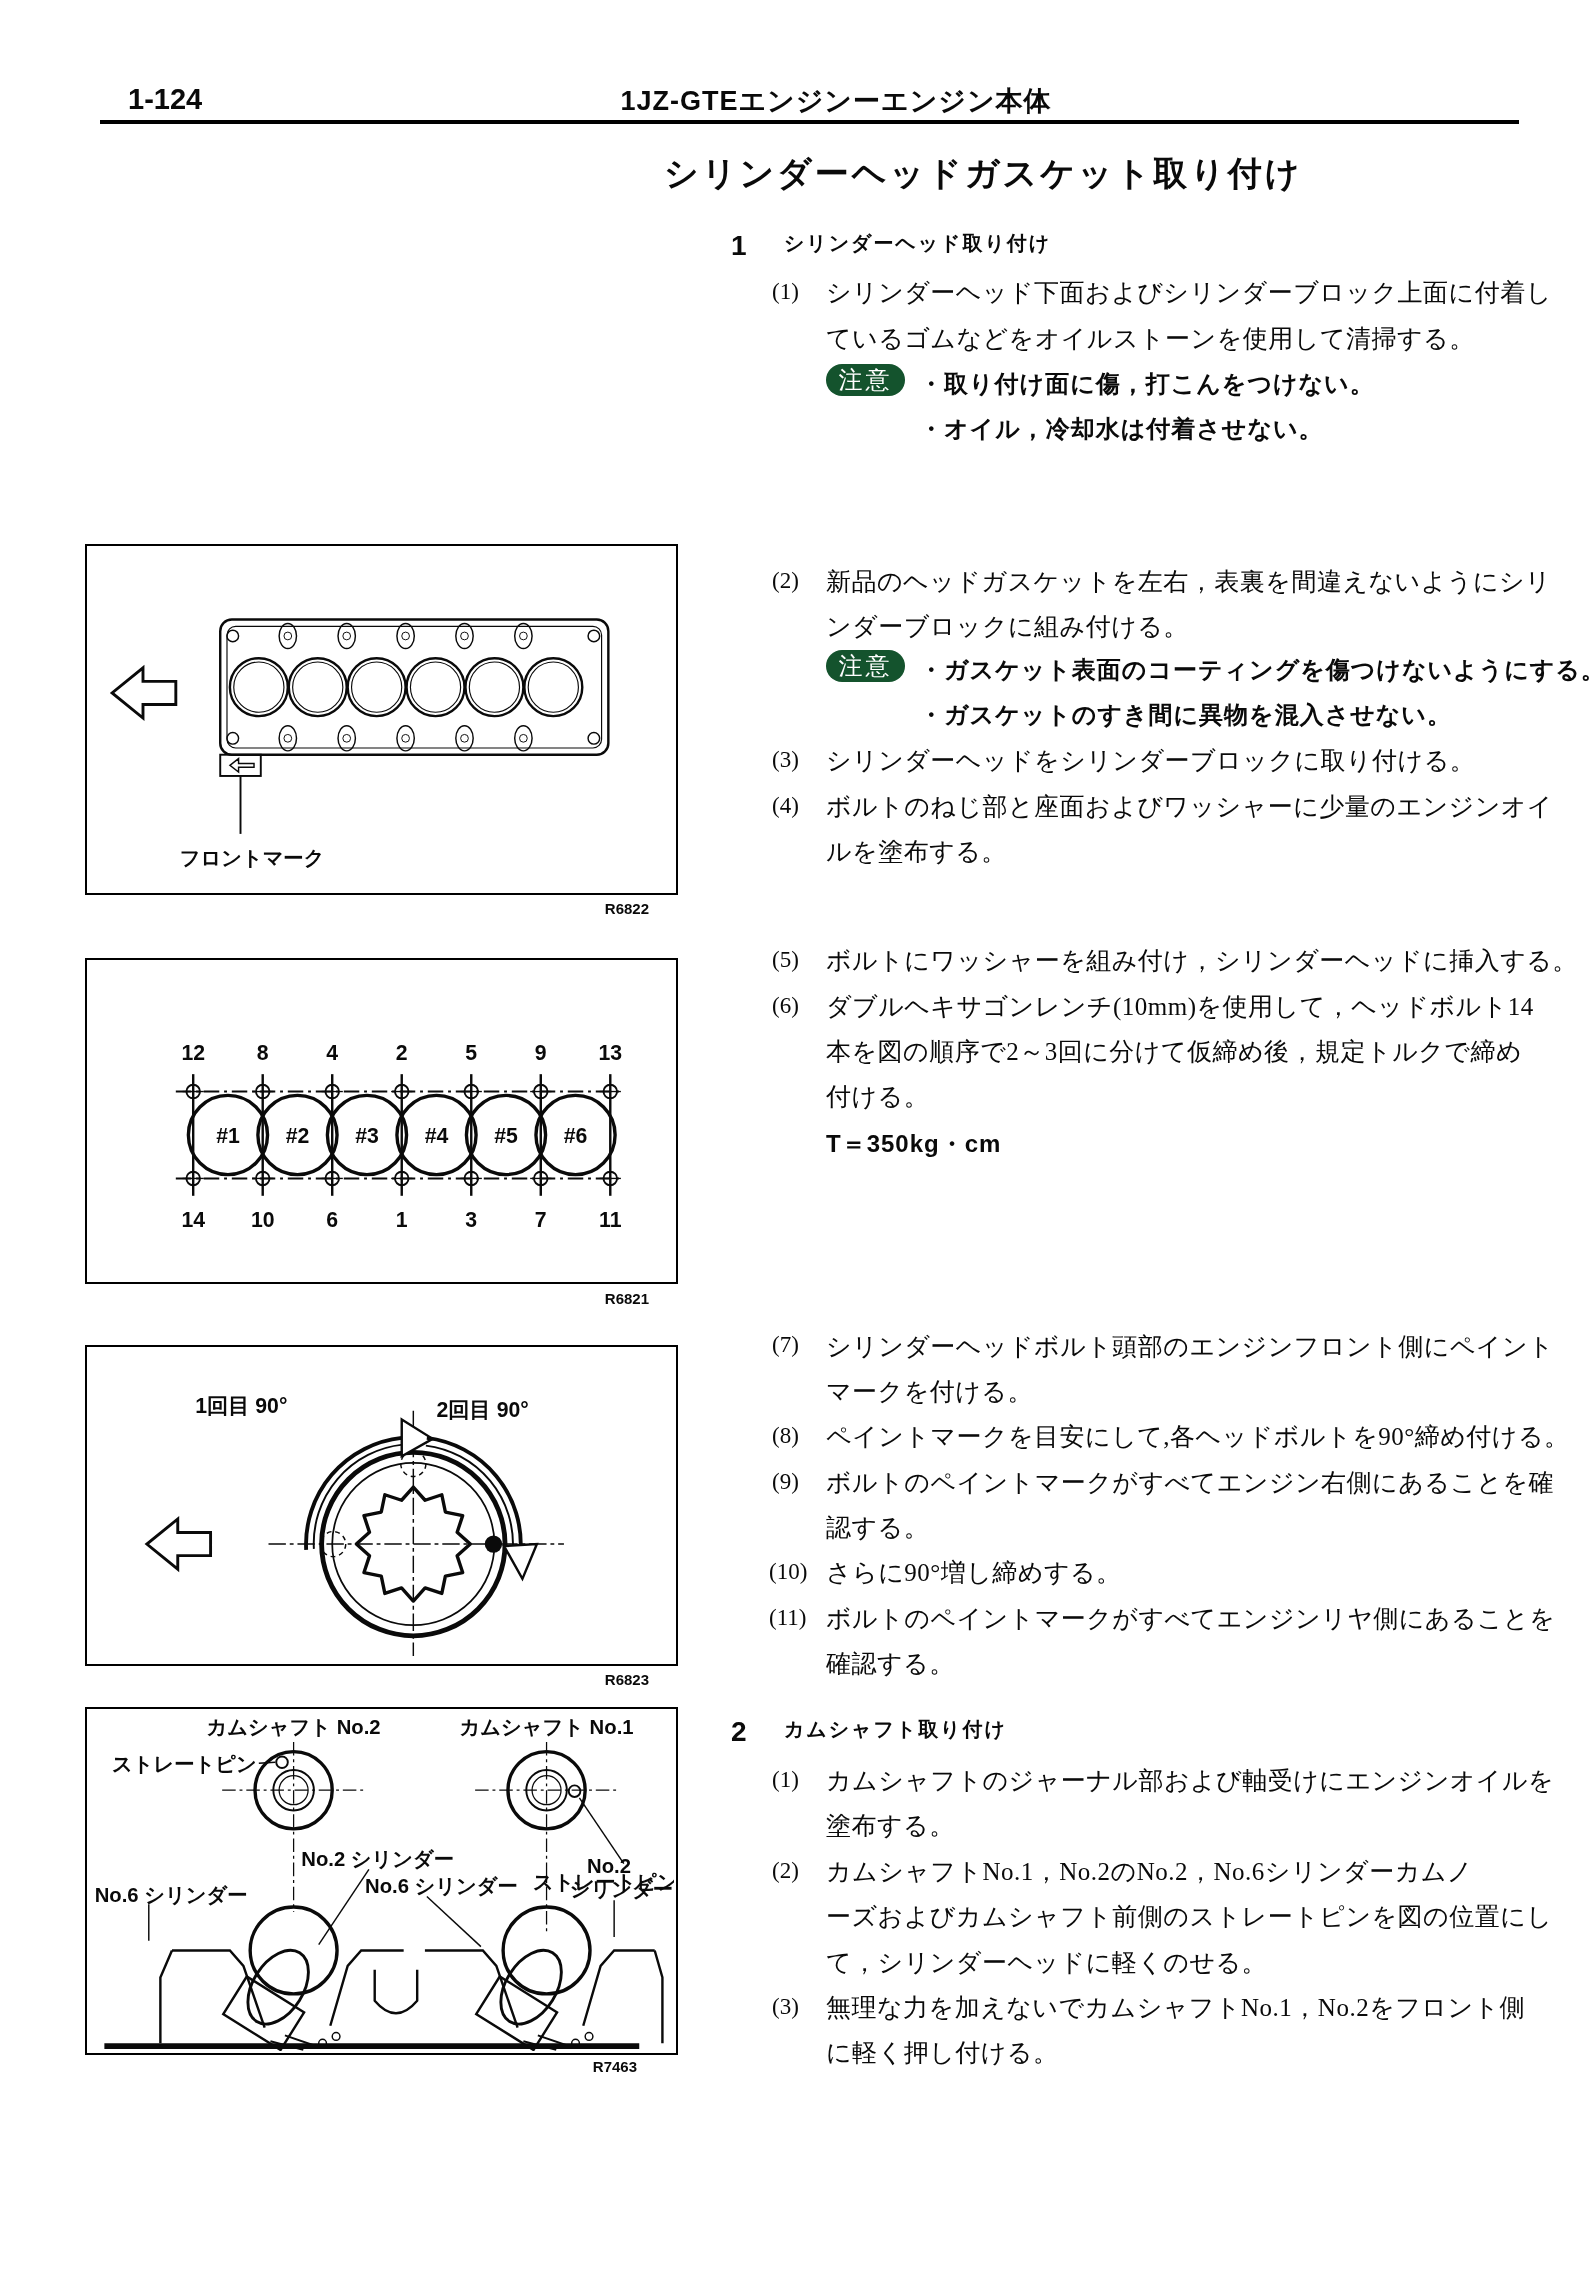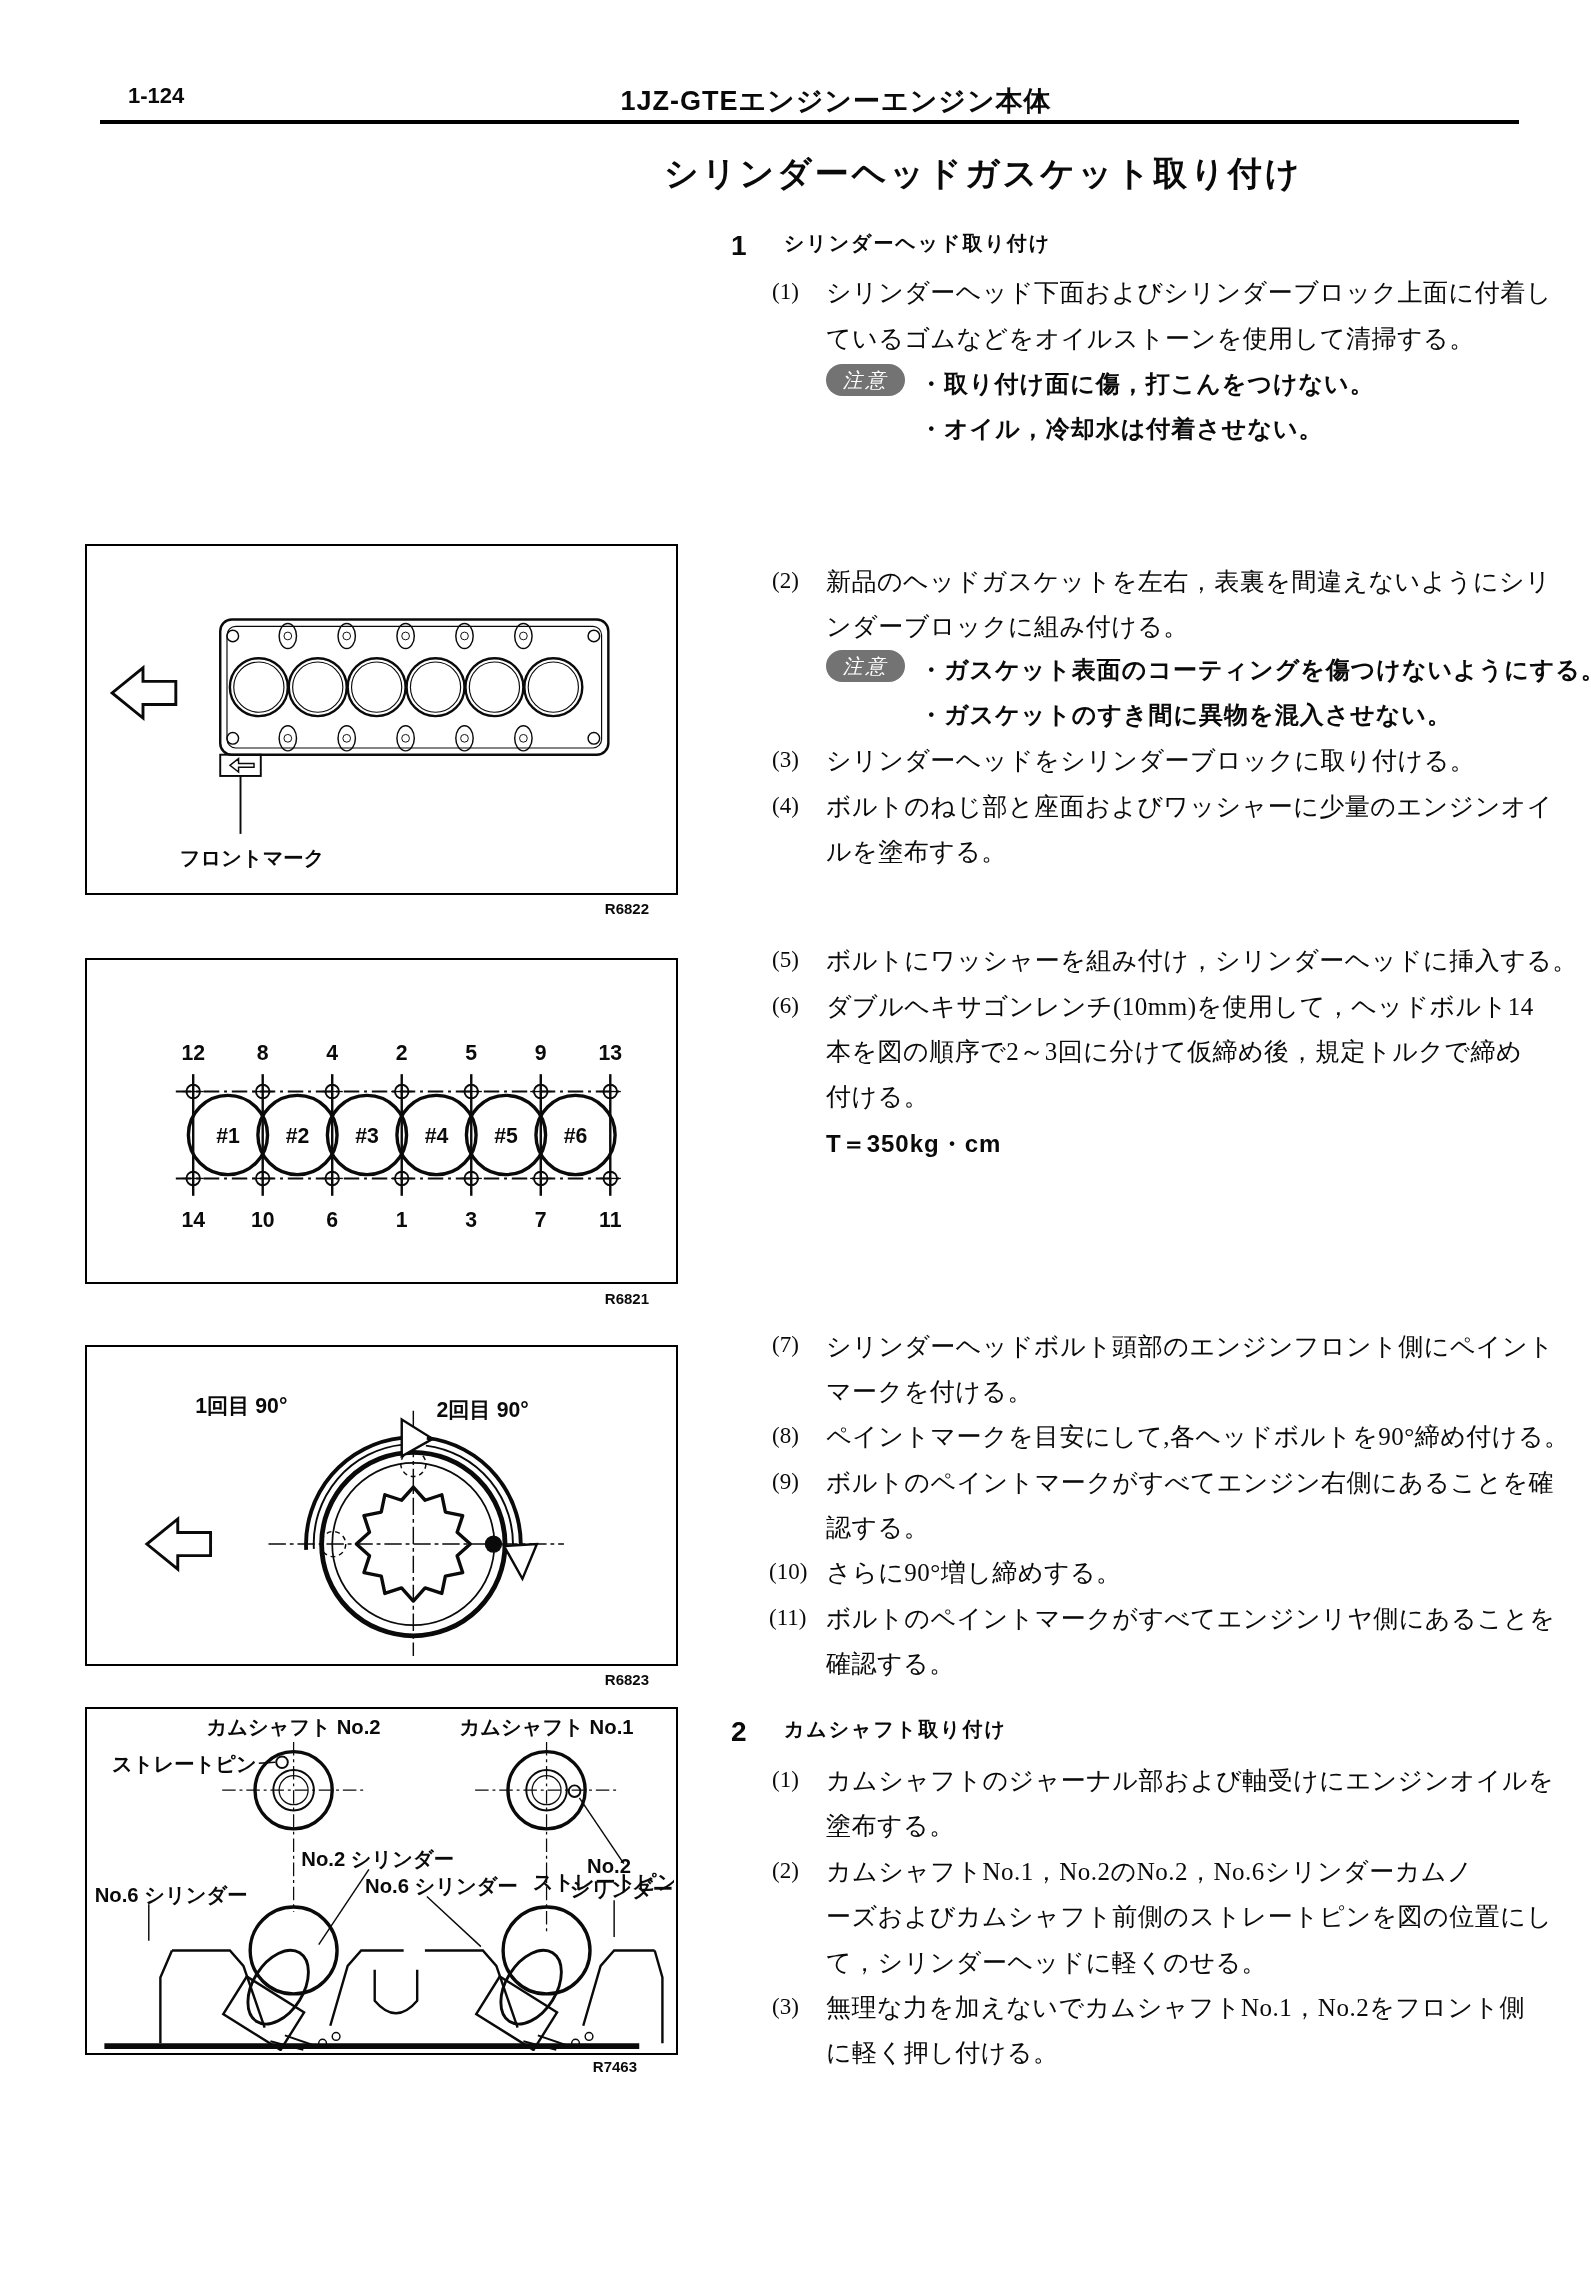--- a/index.html
+++ b/index.html
@@ -3,34 +3,34 @@
 <meta charset="utf-8">
 <style>
   html,body { margin:0; padding:0; background:#e8e8e8; }
   .page {
     position:relative; width:1591px; height:2286px; margin:0 auto;
     background:#ffffff; color:#0a0a0a; overflow:hidden;
     font-family:"Liberation Serif","DejaVu Serif",serif;
   }
   .abs { position:absolute; white-space:nowrap; }
   .gsans { font-family:"Liberation Sans","DejaVu Sans",sans-serif; font-weight:700; }
-  .hdr-num { font-size:22px; }
+  .hdr-num { font-size:29px; }
   .hdr-title { font-size:27px; letter-spacing:1px; }
   .rule { position:absolute; background:#000; }
   .doc-title { font-size:34px; letter-spacing:2.9px; }
   .sec-num { font-size:28px; }
   .sec-head { font-size:20px; letter-spacing:1.9px;text-align:center; }
   .stepnum { font-size:23px; }
   .line { font-size:25px; letter-spacing:0.5px; }
   .note-line { font-size:24px; letter-spacing:1px; }
   .torque { font-size:24px; letter-spacing:1px; }
   .badge {
-    position:absolute; width:79px; height:32px; background:#737373; color:#fff;
+    position:absolute; width:79px; height:32px; background:#14532d; color:#fff;
     border-radius:16.4px; display:flex; align-items:center; justify-content:center;
-    font-size:20px; letter-spacing:2.9px;font-style:italic;
+    font-size:24px; letter-spacing:2.9px;
   }
   .figbox { position:absolute; border:2.9px solid #000; background:#fff; box-sizing:border-box; }
   .figcode { font-size:15px; width:77px; text-align:right; }
   svg { display:block; }
   svg text { font-family:"Liberation Sans","DejaVu Sans",sans-serif; font-weight:700; fill:#0a0a0a; }
   .sk { fill:none; stroke:#0a0a0a; }
 </style>
 </head>
 <body>
 

